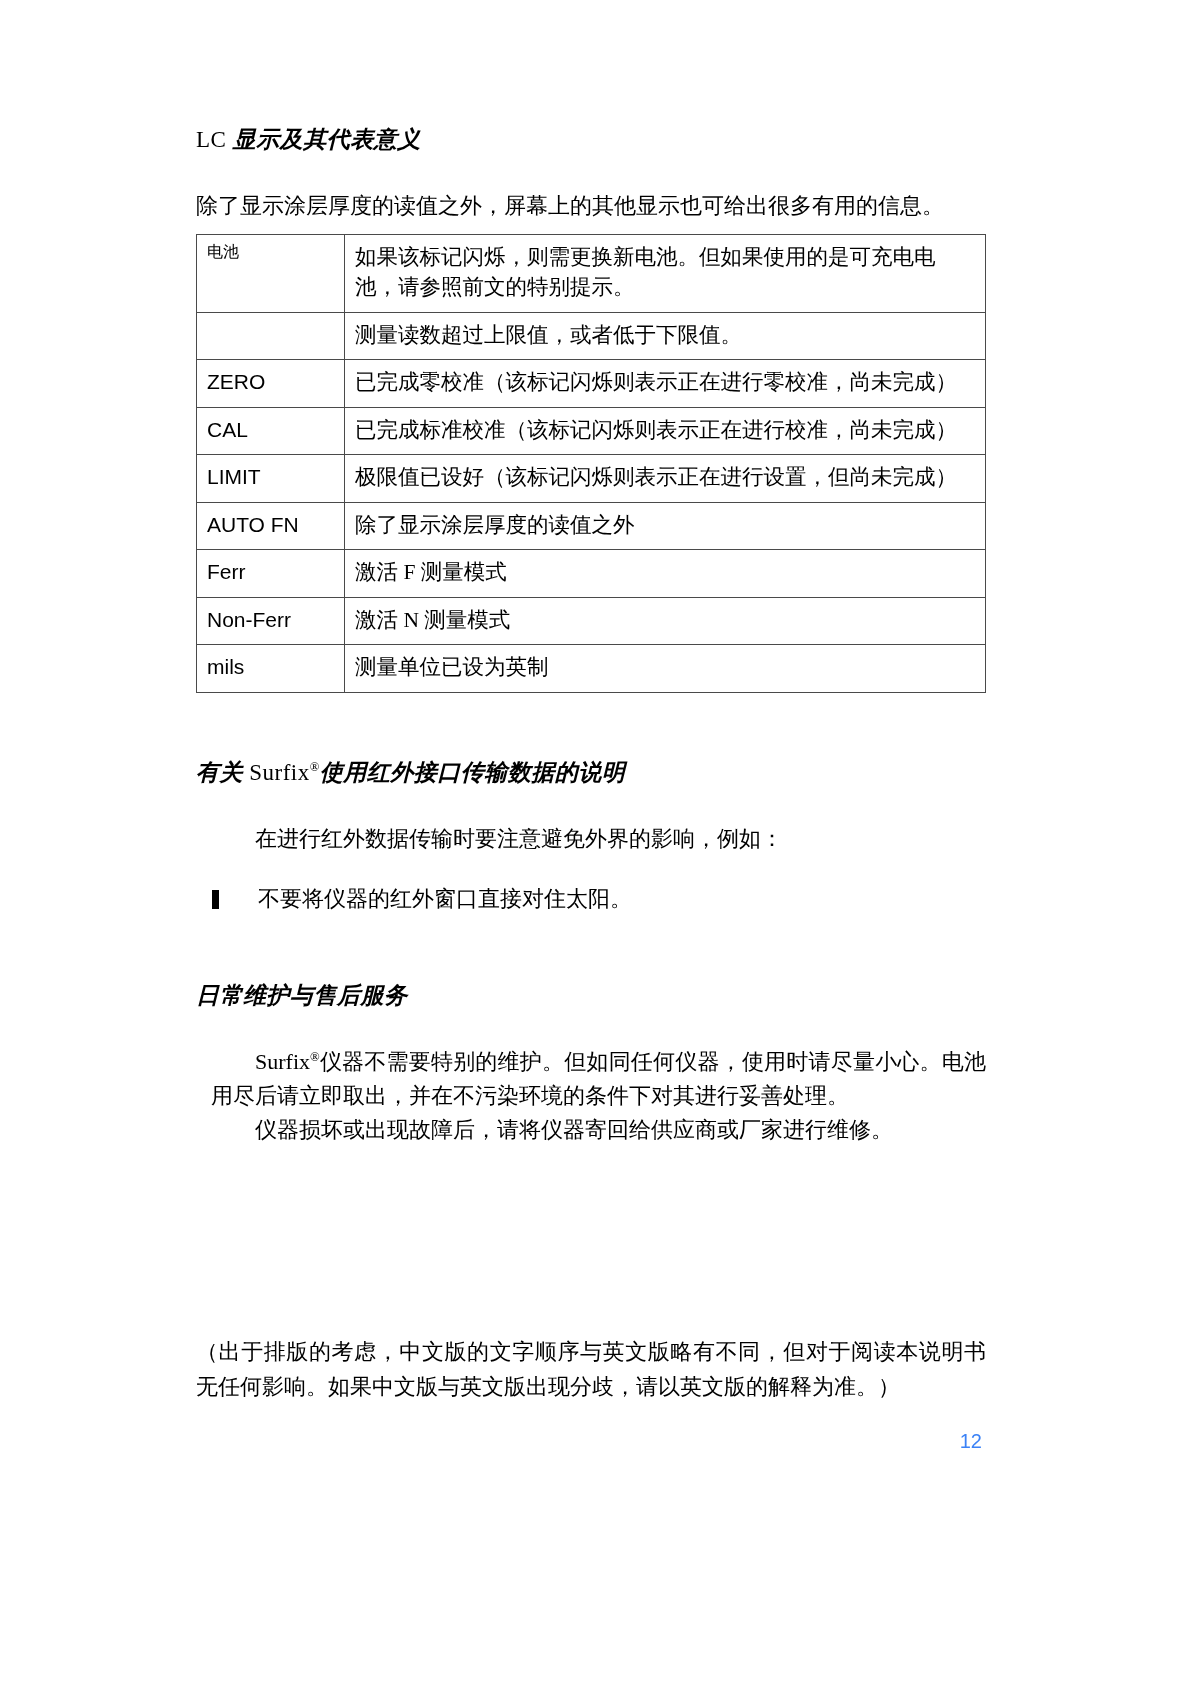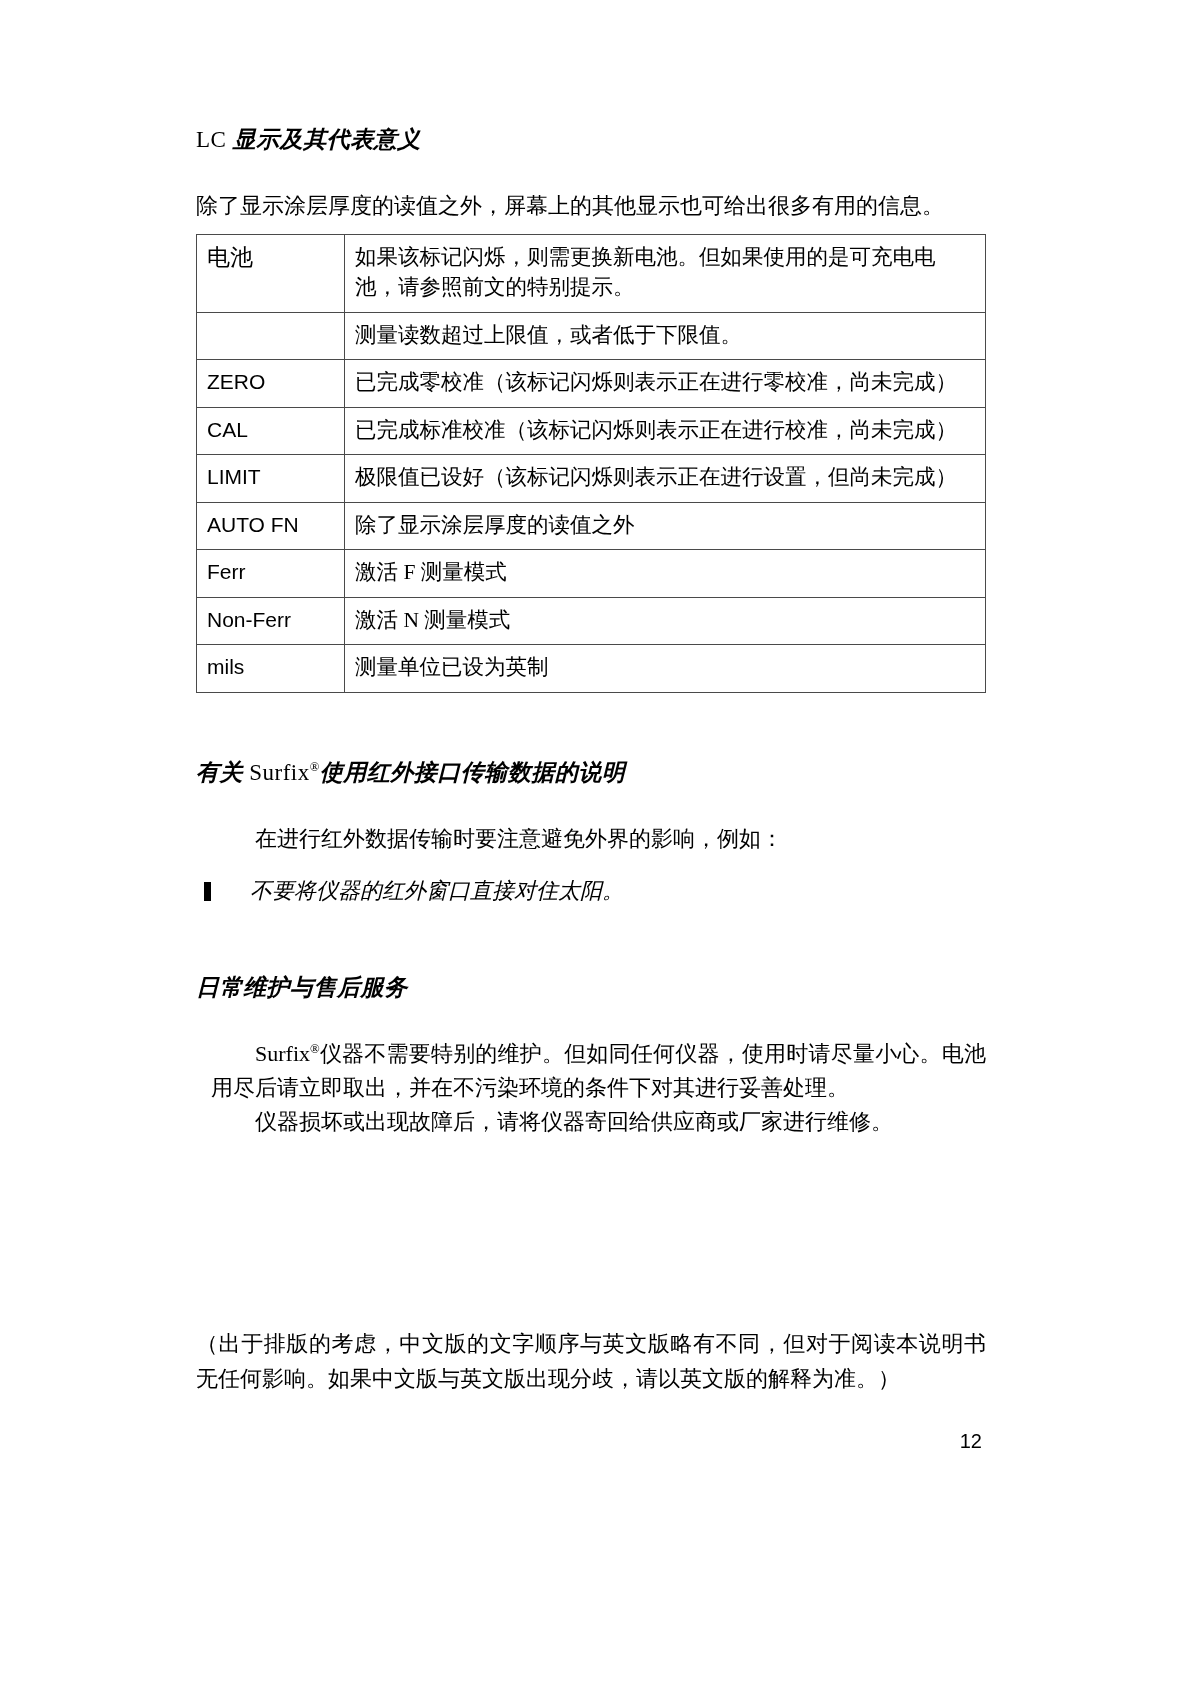--- a/index.html
+++ b/index.html
@@ -84,34 +84,33 @@
     font-size: 21.5px;
     line-height: 1.42;
   }
   table.lcd-table td.col-key {
     width: 127px;
     font-family: "Liberation Sans", "DejaVu Sans", sans-serif;
     font-size: 21px;
     white-space: nowrap;
   }
   table.lcd-table td.col-key.cjk {
-    font-family: Liberation Serif, serif;
-    font-size: 23px;
+    font-family: Liberation Mono, monospace;
+    font-size: 16px;
     margin-top: 7px;
   }
   table.lcd-table td.col-desc {
     font-family: "Liberation Serif", "DejaVu Serif", serif;
   }
 
   
   ul.bullets {
     list-style: none;
-    margin: 0;
+    margin: 8px;
     padding: 0;
-    font-style: italic;
   }
   ul.bullets li {
     position: relative;
     padding-left: 54px;
     font-size: 22px;
     line-height: 1.55;
     margin-bottom: 14px;
   }
   ul.bullets li .bullet-mark {
     position: absolute;
@@ -128,21 +127,21 @@
   .spacer-lg { height: 52px; }
   .spacer-xl { height: 66px; }
 
   
   .page-number {
     position: absolute;
     right: 198px;
     top: 1430px;
     font-family: "Liberation Sans", "DejaVu Sans", sans-serif;
     font-size: 20px;
-    color: #000000;
+    color: #3b82f6;
   }
 
   .note-block {
     font-size: 22px;
     line-height: 1.58;
     text-align: justify;
     text-justify: inter-ideograph;
   }
 </style>
 </head>

